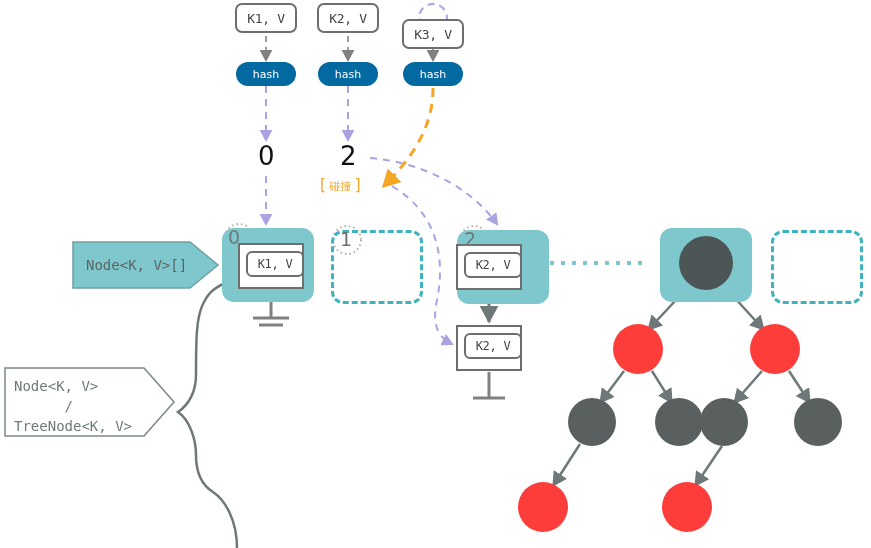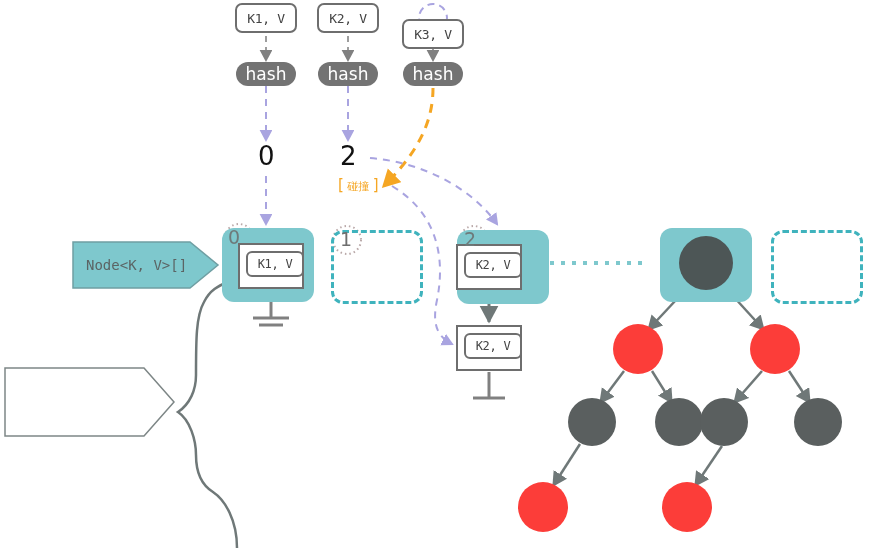--- a/index.html
+++ b/index.html
@@ -7,30 +7,30 @@
        font-family:"DejaVu Sans Mono","Liberation Mono",monospace;}
   #stage{position:relative;width:766px;height:548px;}
   #svgroot{position:absolute;left:0;top:0;width:871px;height:548px;}
 
   .kvbox{position:absolute;width:62px;height:30px;border:2px solid #6e6e6e;
          border-radius:7px;background:#fff;box-sizing:border-box;
          display:flex;align-items:center;justify-content:center;
          font-size:13px;color:#444;letter-spacing:-0.3px;z-index:6;}
 
   .hashpill{position:absolute;width:60px;height:24px;border-radius:12px;
-            background:#737373;display:flex;align-items:center;
-            justify-content:center;color:#ffffff;font-size:17px;z-index:6;
+            background:#0369a1;display:flex;align-items:center;
+            justify-content:center;color:#ffffff;font-size:11px;z-index:6;
             font-family:"DejaVu Sans","Liberation Sans",sans-serif;}
 
   .idxnum{position:absolute;font-size:26px;color:#111;z-index:6;
           font-family:"DejaVu Sans","Liberation Sans",sans-serif;}
 
   .collide{position:absolute;font-size:11px;color:#f5a623;z-index:7;
            font-family:"DejaVu Sans","Liberation Sans",sans-serif;
-           white-space:nowrap;margin-left:18px;}
+           white-space:nowrap;}
 
   .bucket{position:absolute;width:92px;height:74px;border-radius:12px;
           background:#7ec8cd;box-sizing:border-box;z-index:2;}
   .bucket-empty{position:absolute;width:92px;height:74px;border-radius:12px;
           border:3px dashed #3fb3bd;background:transparent;box-sizing:border-box;z-index:2;}
   .bidx{position:absolute;left:6px;top:0px;font-size:19px;color:#6e7a7a;
         z-index:5;font-family:"DejaVu Sans","Liberation Sans",sans-serif;}
   .bidx.empty-idx{color:#6e6e6e;}
 
   .nodebox{position:absolute;width:66px;height:46px;border:2px solid #6e6e6e;
@@ -158,20 +158,23 @@
     <svg width="148" height="48" viewBox="0 0 148 48">
       <path d="M1,1 L118,1 L146,24 L118,47 L1,47 z" fill="#7ec8cd" stroke="#6f9fa3" stroke-width="1.5"></path>
     </svg>
     <span class="txt">Node&lt;K, V&gt;[]</span>
   </div>
 
   <div class="callout" style="left:4px;top:367px;width:172px;height:70px;">
     <svg width="172" height="70" viewBox="0 0 172 70">
       <path d="M1,1 L140,1 L170,35 L140,69 L1,69 z" fill="#ffffff" stroke="#7d8686" stroke-width="1.5"></path>
     </svg>
+    <span class="lines">Node&lt;K, V&gt;
+      /
+TreeNode&lt;K, V&gt;</span>
   </div>
 
   <div class="bucket" style="left:222px;top:228px;"></div>
   <div class="bidx" style="left:228px;top:226px;">0</div>
   <div class="nodebox" style="left:238px;top:243px;">
     <div class="inner">K1, V</div>
   </div>
 
   <div class="bucket-empty" style="left:331px;top:230px;"></div>
   <div class="bidx empty-idx" style="left:340px;top:228px;">1</div>

